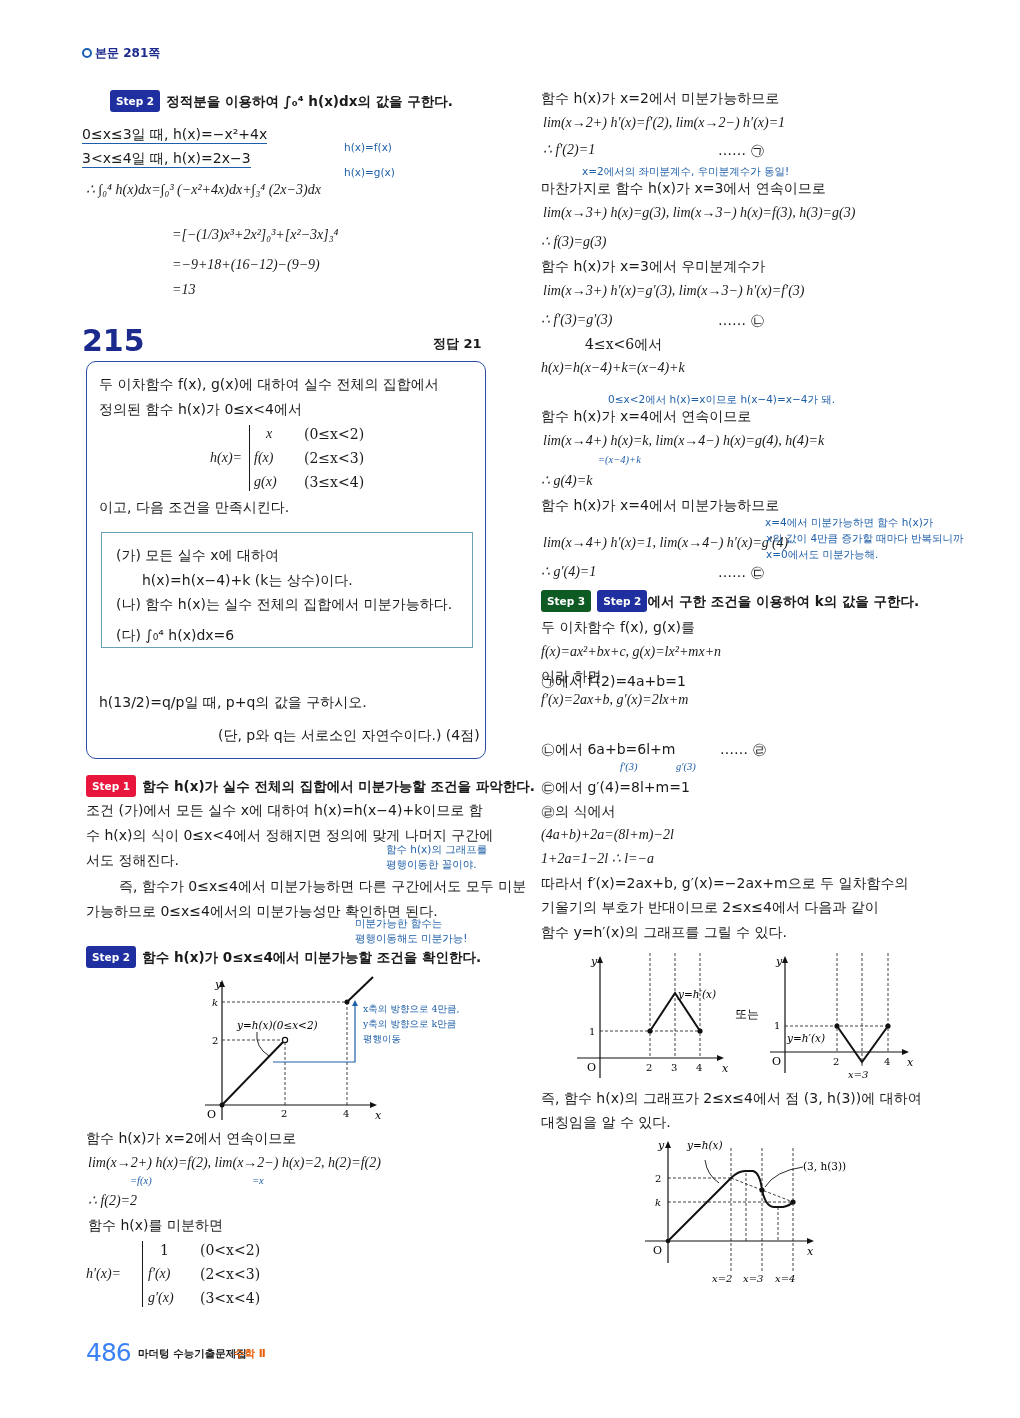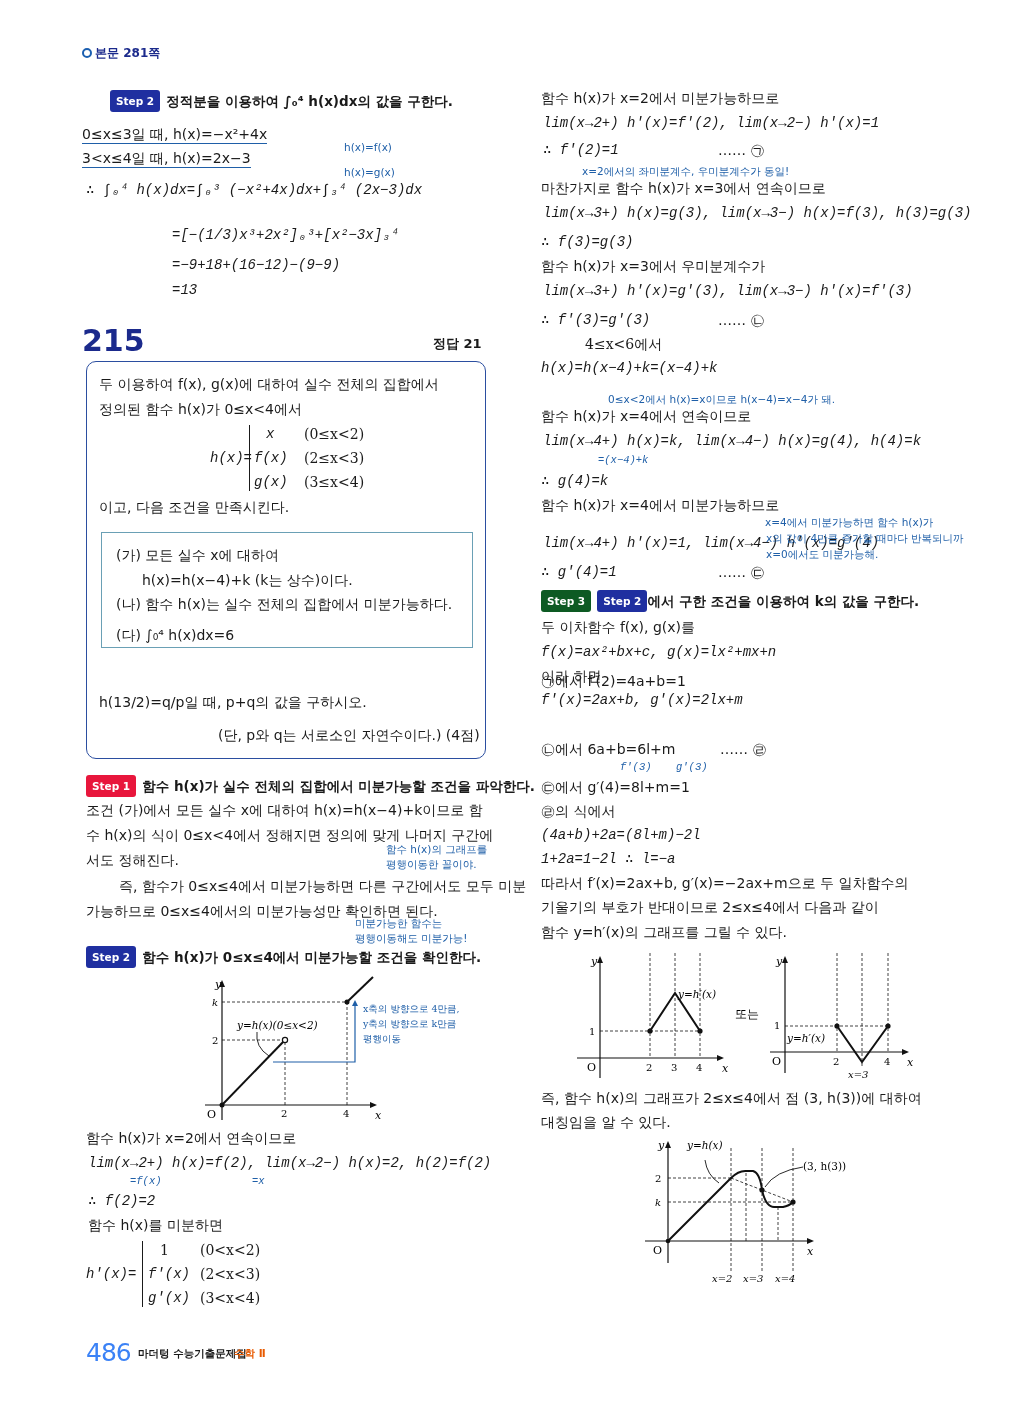--- a/index.html
+++ b/index.html
@@ -1,19 +1,19 @@
 <!DOCTYPE html>
 <html><head>
 <meta charset="utf-8">
 <style>
   * { box-sizing: border-box; margin: 0; padding: 0; }
   html, body { width: 1020px; height: 1418px; background: #ffffff; }
   body { position: relative; font-family: "DejaVu Sans", sans-serif; color: #1a1a1a; overflow: hidden; }
   .serif { font-family: "DejaVu Serif", serif; }
-  .m { font-family: Liberation Mono, monospace; font-style: italic; }
+  .m { font-family: Liberation Serif, serif; font-style: italic; }
   .line { position: absolute; font-size: 14px; line-height: 20px; white-space: nowrap; }
   .small-blue { color: #1f5fa8; font-size: 10.5px; line-height: 14px; }
   .badge { display: inline-block; color: #fff; font-size: 10.5px; font-weight: bold; padding: 1px 6px; border-radius: 3px; margin-right: 6px; vertical-align: 1px; }
   .b-step1 { background: #e8163c; }
   .b-step2 { background: #1f2fa0; }
   .b-step3 { background: #0d5a23; }
   .head { font-weight: bold; font-size: 13.5px; }
   .ul { border-bottom: 1.5px solid #1f5fa8; padding-bottom: 1px; }
   .problem-num { position: absolute; left: 82px; top: 323px; font-size: 30px; font-weight: bold; color: #1b2a8c; font-family: "DejaVu Sans", sans-serif; text-align: center; }
   .answer-tag { position: absolute; left: 433px; top: 335px; font-size: 13px; font-weight: bold; }
@@ -40,21 +40,21 @@
 <div class="line" style="left:82px;top:148px;"><span class="ul">3&lt;x≤4일 때, h(x)=2x−3</span></div>
 <div class="line small-blue" style="left:344px;top:165px;">h(x)=g(x)</div>
 <div class="line m" style="left:86px;top:180px;">∴ ∫₀⁴ h(x)dx=∫₀³ (−x²+4x)dx+∫₃⁴ (2x−3)dx</div>
 <div class="line m" style="left:172px;top:225px;">=[−(1/3)x³+2x²]₀³+[x²−3x]₃⁴</div>
 <div class="line m" style="left:172px;top:255px;">=−9+18+(16−12)−(9−9)</div>
 <div class="line m" style="left:172px;top:280px;">=13</div>
 
 <div class="problem-num">215</div>
 <div class="answer-tag">정답 21</div>
 <div class="problem-box"></div>
-<div class="line" style="left:99px;top:374px;">두 이용하여 f(x), g(x)에 대하여 실수 전체의 집합에서</div>
+<div class="line" style="left:99px;top:374px;">두 이차함수 f(x), g(x)에 대하여 실수 전체의 집합에서</div>
 <div class="line" style="left:99px;top:399px;">정의된 함수 h(x)가 0≤x&lt;4에서</div>
 <div class="line m" style="left:198px;top:448px;margin-left:12px;">h(x)=</div>
 <div class="brace" style="left:249px;top:425px;height:66px;"></div>
 <div class="line m" style="left:266px;top:424px;">x</div>
 <div class="line serif" style="left:304px;top:424px;">(0≤x&lt;2)</div>
 <div class="line m" style="left:254px;top:448px;">f(x)</div>
 <div class="line serif" style="left:304px;top:448px;">(2≤x&lt;3)</div>
 <div class="line m" style="left:254px;top:472px;">g(x)</div>
 <div class="line serif" style="left:304px;top:472px;">(3≤x&lt;4)</div>
 <div class="line" style="left:99px;top:497px;">이고, 다음 조건을 만족시킨다.</div>

